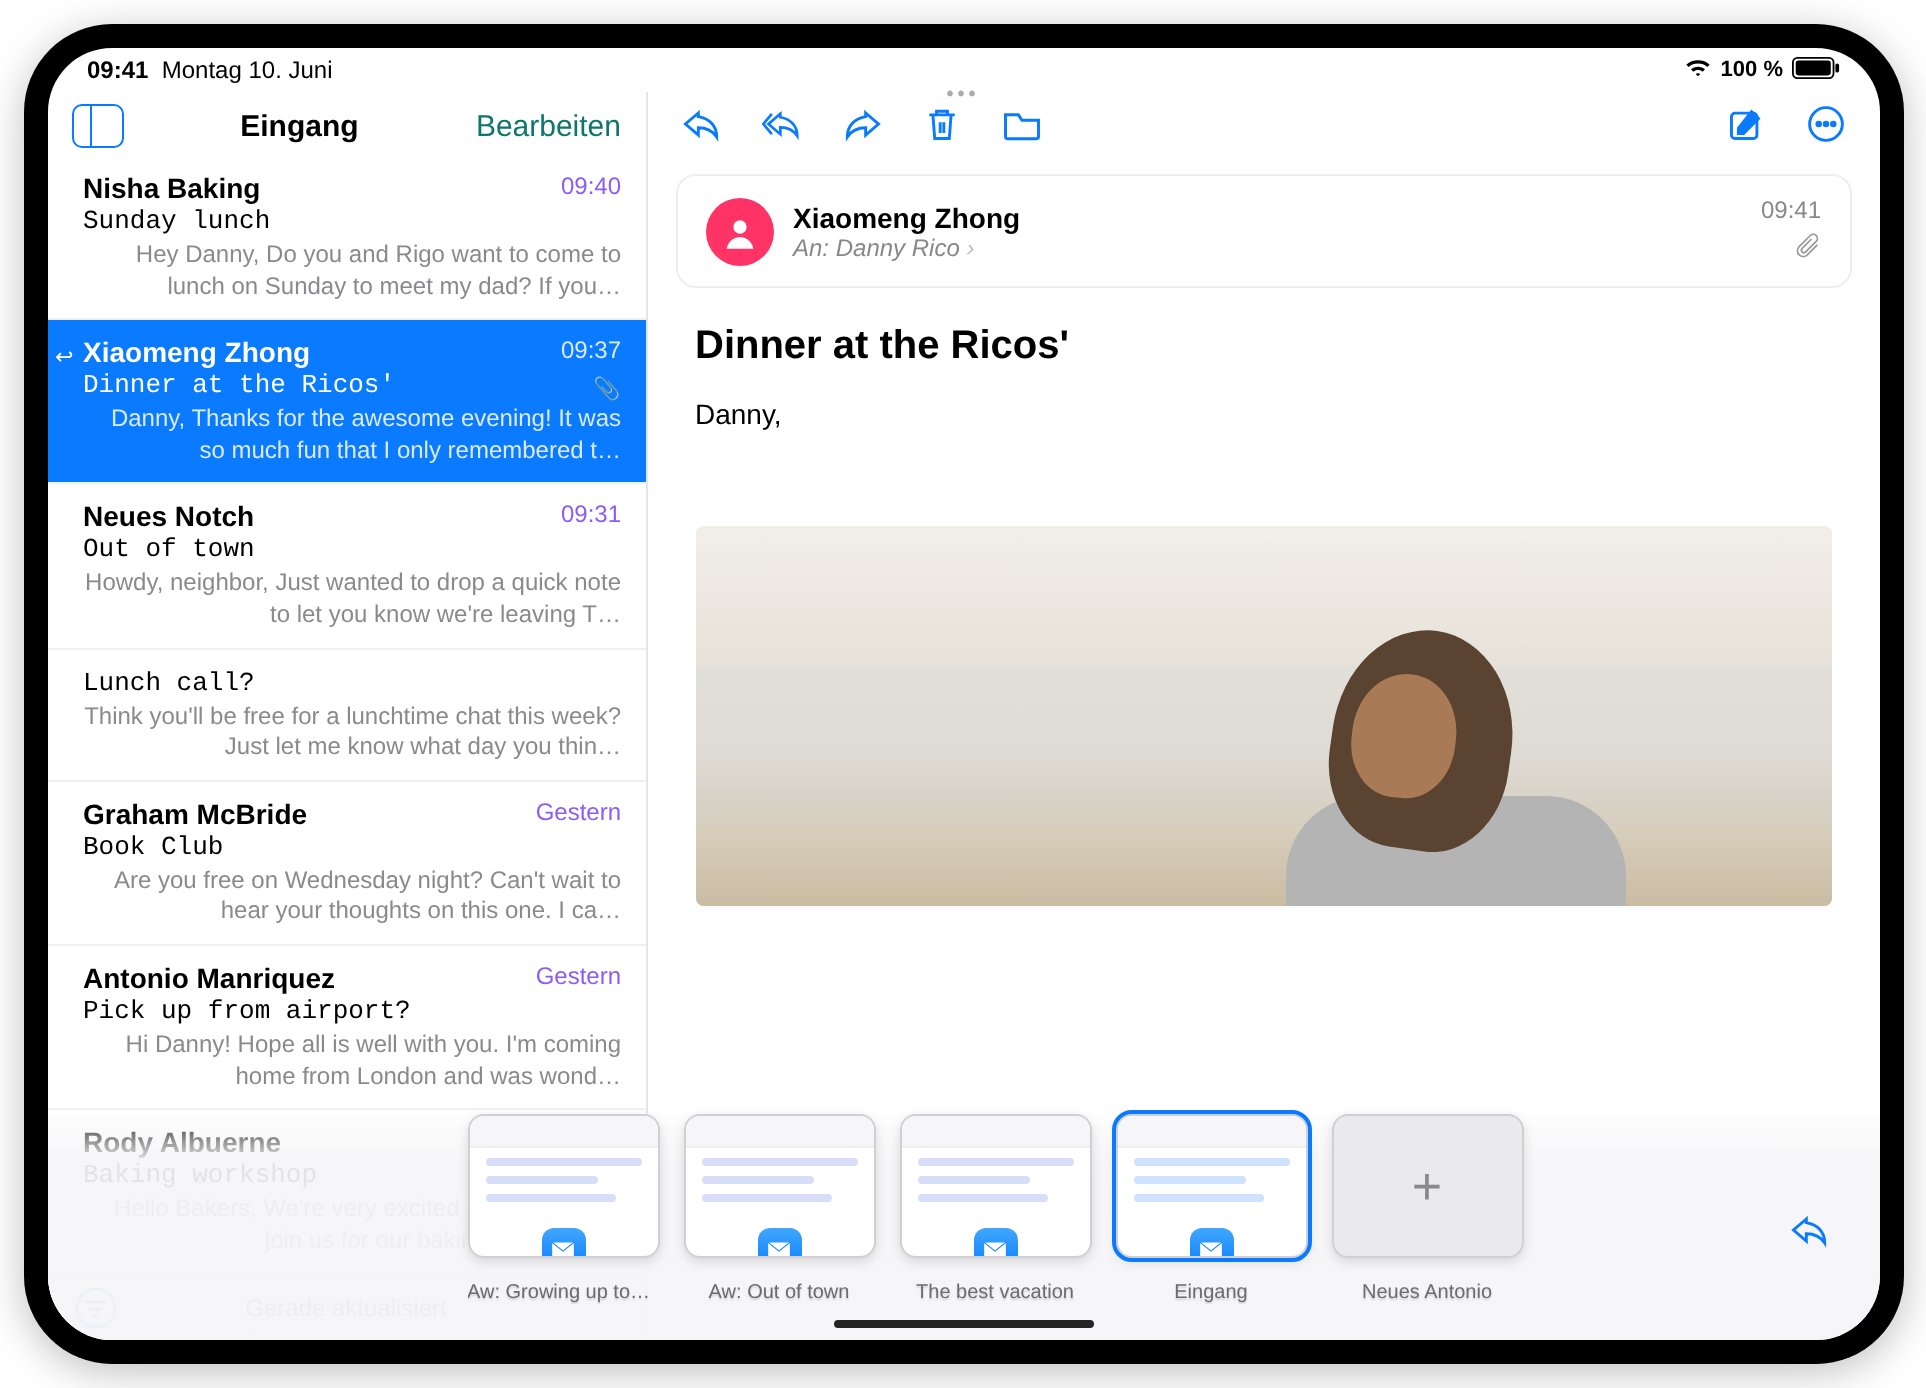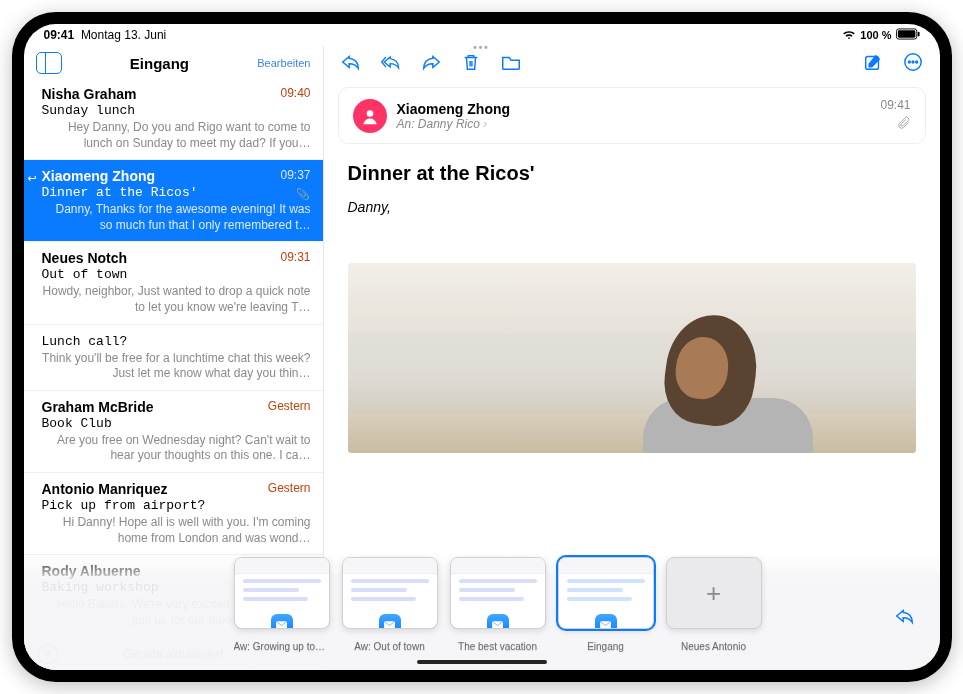--- a/index.html
+++ b/index.html
@@ -17,26 +17,26 @@
     padding:0 20px; font-size:12px; font-weight:600; color:#000;}
   .statusbar .right { display:flex; align-items:center; gap:4px; font-size:11px;text-align:center;}
   .dots{ position:absolute; left:50%; transform:translateX(-50%); top:18px; font-size:10px; color:#aaa; letter-spacing:2px;}
   
   .main { flex:1; display:flex; min-height:0; position:relative; }
   .sidebar { width:300px; border-right:1px solid #e5e5e5; display:flex; flex-direction:column; min-height:0; }
   .sidebar-top { display:flex; align-items:center; gap:8px; padding:6px 12px 4px 12px; }
   .sidebar-top .toggle { width:26px; height:22px; border:1.5px solid #0a7aff; border-radius:5px; display:flex; align-items:center; justify-content:flex-start;}
   .sidebar-top .toggle::before{ content:""; width:8px; height:100%; border-right:1.5px solid #0a7aff;}
   .sidebar-top .title { flex:1; text-align:center; font-weight:600; font-size:15px;}
-  .sidebar-top .edit { color:#3b82f6; font-size:11px;}
+  .sidebar-top .edit { color:#0f766e; font-size:15px;}
   .list { flex:1; overflow:hidden;}
   .cell { padding:8px 12px 8px 18px; border-bottom:1px solid #f0f0f0; position:relative;}
   .cell .row1 { display:flex; justify-content:space-between;}
   .cell .sender{ font-weight:700; font-size:14px;}
-  .cell .time{ font-size:12px; color:#c2410c;}
+  .cell .time{ font-size:12px; color:#8b5cf6;}
   .cell .subj{ font-size:13px; font-weight:400; margin-top:1px;font-family:Liberation Mono, monospace;}
   .cell .prev{ font-size:12px; color:#8a8a8e; line-height:1.3; margin-top:2px;
     display:-webkit-box; -webkit-line-clamp:2; -webkit-box-orient:vertical; overflow:hidden;text-align:right;}
   .cell.selected{ background:#0a7aff; color:#fff;}
   .cell.selected .time,.cell.selected .prev{ color:rgba(255,255,255,.85);}
   .cell.selected::before{ content:""; }
   .cell .reply-ind{ position:absolute; left:4px; top:12px; font-size:11px; }
   .cell.selected .reply-ind{ color:#fff;}
   .cell .clip{ position:absolute; right:12px; top:28px; font-size:11px; color:rgba(255,255,255,.9);}
   .sidebar-foot{ display:flex; align-items:center; justify-content:space-between; padding:6px 14px;
@@ -92,21 +92,21 @@
 </style>
 </head>
 <body>
 
 <div class="device">
   <div class="screen">
 
     <div class="statusbar">
       <div>
         <span>09:41</span>
-        &nbsp;<span style="font-weight:400;">Montag 13. Juni</span>
+        &nbsp;<span style="font-weight:400;">Montag 10. Juni</span>
       </div>
       <div class="dots">•••</div>
       <div class="right">
         <span>
           <svg width="14" height="11" viewBox="0 0 24 18">
               <path d="M12 17l-2-2c1-1 3-1 4 0zM6 11c3-3 9-3 12 0l-2 2c-2-2-6-2-8 0zM2 7c5-5 15-5 20 0l-2 2c-4-4-12-4-16 0z" fill="#000"></path>
             </svg>
         </span>
         <span>100 %</span>
         <span>
@@ -123,21 +123,21 @@
 
       <div class="sidebar">
         <div class="sidebar-top">
           <div class="toggle"></div>
           <div class="title">Eingang</div>
           <div class="edit">Bearbeiten</div>
         </div>
         <div class="list" id="list">
             <div class="cell">
               <div class="row1">
-                <span class="sender">Nisha Graham</span>
+                <span class="sender">Nisha Baking</span>
                 <span class="time">09:40</span>
               </div>
               <div class="subj">Sunday lunch</div>
               <div class="prev">Hey Danny, Do you and Rigo want to come to lunch on Sunday to meet my dad? If you…</div>
             </div>
             <div class="cell selected">
               <span class="reply-ind">↩</span>
               <div class="row1">
                 <span class="sender">Xiaomeng Zhong</span>
                 <span class="time">09:37</span>
@@ -245,21 +245,21 @@
             <div style="margin-top:4px;">
               <svg width="14" height="14" viewBox="0 0 24 24">
                   <path d="M20 11l-9 9a5 5 0 0 1-7-7l10-10a3.5 3.5 0 0 1 5 5L10 17a2 2 0 0 1-3-3l8-8" fill="none" stroke="#999" stroke-width="1.5"></path>
                 </svg>
             </div>
           </div>
         </div>
 
         <div class="subject">Dinner at the Ricos'</div>
         <div class="body">
-          <p style="margin-bottom:28px;font-style:italic;">Danny,</p>
+          <p style="margin-bottom:28px;">Danny,</p>
         </div>
         <div class="photo">
           <div class="cab-top"></div>
             <div class="cab-bot"></div>
           <div class="shirt"></div>
             <div class="head"></div>
             <div class="face"></div>
         </div>
       </div>
 

